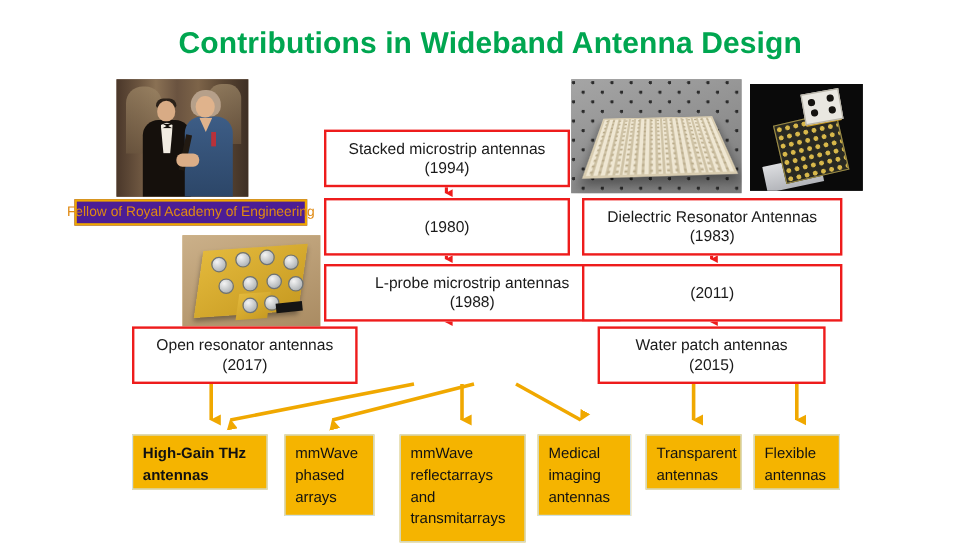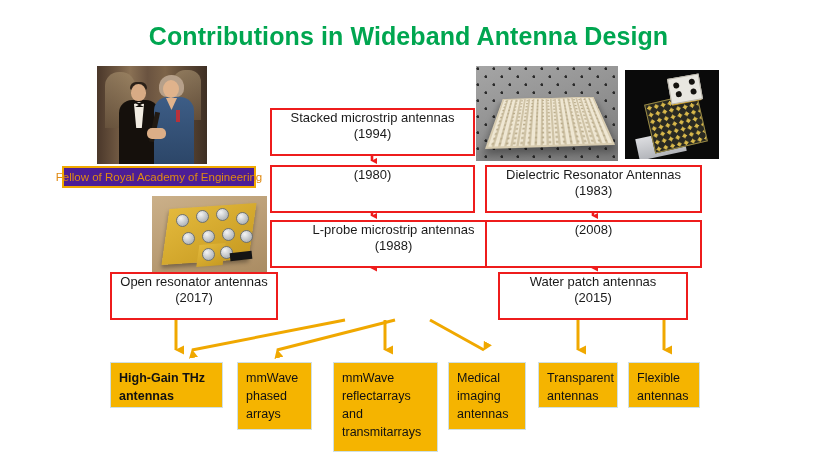--- a/index.html
+++ b/index.html
@@ -123,35 +123,35 @@
     box-sizing:border-box;
   }
 
   
   .rbox{
     position:absolute;
     border:2px solid #ee1c1c;
     background:#ffffff;
     box-sizing:border-box;
     display:flex;flex-direction:column;
-    align-items:center;justify-content:flex-start;
+    align-items:center;justify-content:center;
     color:#1a1a1a;
     font-size:13px;
     line-height:1.25;
     text-align:center;
     z-index:3;
   }
   .rbox .yr{display:block;}
 
   #b-stacked{left:270px;top:108px;width:205px;height:48px;}
   #b-uslot  {left:270px;top:165px;width:205px;height:48px;}
   #b-lprobe {left:270px;top:220px;width:247px;height:48px;}
   #b-dra    {left:485px;top:165px;width:217px;height:48px;}
   #b-dense  {left:485px;top:220px;width:217px;height:48px;}
-  #b-open   {left:110px;top:272px;width:168px;height:48px;}
+  #b-open   {left:110px;top:272px;width:188px;height:48px;}
   #b-magneto{left:308px;top:272px;width:185px;height:48px;}
   #b-water  {left:498px;top:272px;width:190px;height:48px;}
 
   
   .ybox{
     position:absolute;
     background:#f5b400;
     border:1px solid #cfe0e4;
     box-sizing:border-box;
     color:#111;
@@ -279,21 +279,21 @@
   </div>
   <div class="rbox" id="b-lprobe">
     <span>L-probe microstrip antennas</span>
     <span class="yr">(1988)</span>
   </div>
   <div class="rbox" id="b-dra">
     <span>Dielectric Resonator Antennas</span>
     <span class="yr">(1983)</span>
   </div>
   <div class="rbox" id="b-dense">
-    <span class="yr">(2008)</span>
+    <span class="yr">(2011)</span>
   </div>
   <div class="rbox" id="b-open">
     <span>Open resonator antennas</span>
     <span class="yr">(2017)</span>
   </div>
   <div class="rbox" id="b-water">
     <span>Water patch antennas</span>
     <span class="yr">(2015)</span>
   </div>
 

